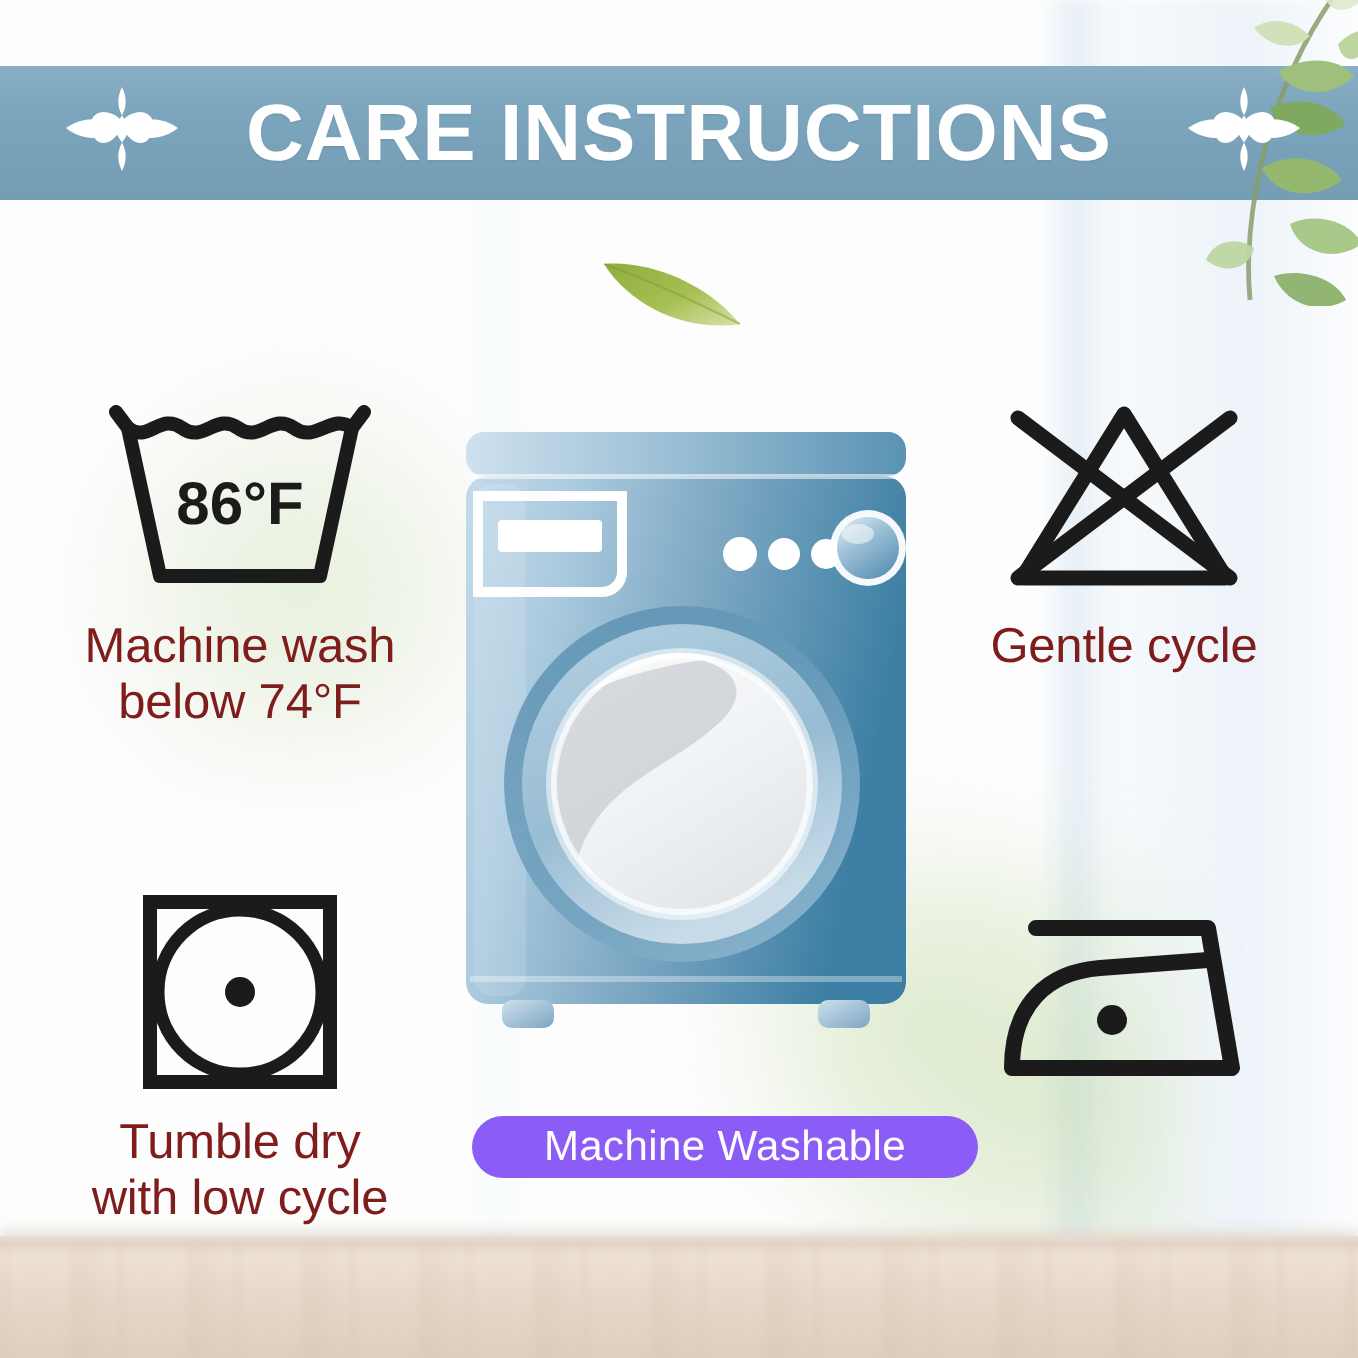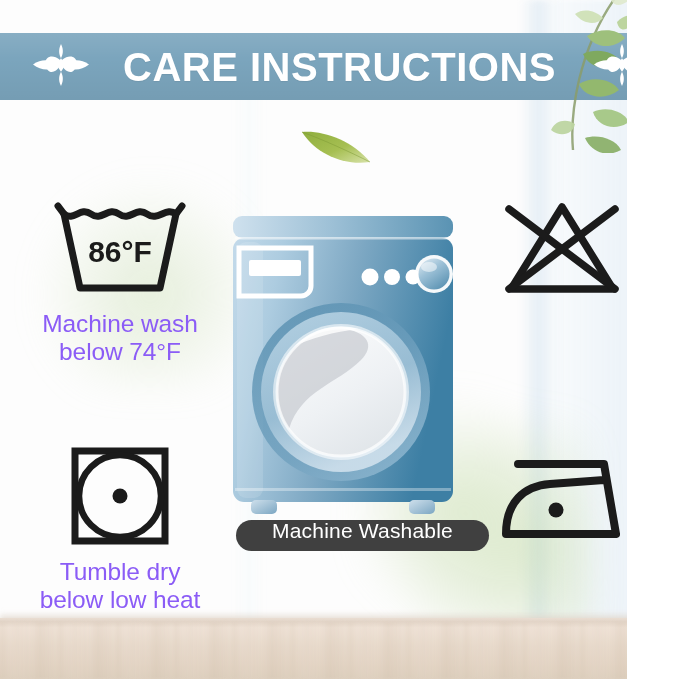--- a/index.html
+++ b/index.html
@@ -1,21 +1,21 @@
 <!DOCTYPE html>
 <html><head>
 <meta charset="utf-8">
 <style>
   html,body{margin:0;padding:0;}
   body{
     width:679px;height:679px;overflow:hidden;
     font-family:"Liberation Sans","DejaVu Sans",sans-serif;
     background:#ffffff;position:relative;
   }
-  #stage{position:absolute;inset:0;width:627px;height:679px;overflow:hidden;}
+  #stage{position:absolute;inset:0;width:679px;height:679px;overflow:hidden;}
 
   
   .bg{position:absolute;inset:0;}
   .bg-base{position:absolute;inset:0;background:#fdfdfd;}
   .bg-green-left{
     position:absolute;left:-40px;top:300px;width:300px;height:340px;
     background:
       radial-gradient(closed-circle at 30% 30%, rgba(150,190,110,.55) 0%, rgba(150,190,110,0) 62%),
       radial-gradient(circle at 65% 55%, rgba(168,201,128,.55) 0%, rgba(168,201,128,0) 58%),
       radial-gradient(circle at 20% 78%, rgba(186,213,150,.55) 0%, rgba(186,213,150,0) 60%),
@@ -93,30 +93,30 @@
   .fleur-right{right:26px;}
 
   
   .sym{position:absolute;width:220px;text-align:center;}
   .sym-tl{left:10px;top:192px;text-align:center;}
   .sym-tr{left:452px;top:192px;}
   .sym-bl{left:10px;top:440px;}
   .sym-br{left:452px;top:440px;}
   .sym-icon{height:112px;display:flex;align-items:center;justify-content:center;}
   .sym-label{
-    margin-top:6px;color:#8b5cf6;font-size:24.5px;line-height:1.16;
+    margin-top:6px;color:#7f1d1d;font-size:24.5px;line-height:1.16;
     letter-spacing:-0.1px;
   }
 
   
   .washer{position:absolute;left:229px;top:214px;width:228px;height:310px;}
   .badge{
-    position:absolute;left:236px;top:520px;width:253px;height:31px;
-    background:#404040;border-radius:16px;
-    display:flex;align-items:flex-start;justify-content:center;
+    position:absolute;left:236px;top:558px;width:253px;height:31px;
+    background:#8b5cf6;border-radius:16px;
+    display:flex;align-items:center;justify-content:center;
   }
   .badge-text{color:#ffffff;font-size:21px;line-height:1;letter-spacing:.2px;}
 </style>
 </head>
 <body>
 
 <div id="stage">
 
   <div class="bg">
     <div class="bg-base"></div>
@@ -209,34 +209,35 @@
 
   <div class="sym sym-tr">
     <div class="sym-icon">
       <svg width="130" height="106" viewBox="0 0 130 106" aria-hidden="true">
         <path d="M65 12 L116 94 L14 94 Z" fill="none" stroke="#1b1b1b" stroke-width="7.5" stroke-linejoin="round"></path>
         <path d="M12 14 L118 94" stroke="#1b1b1b" stroke-width="7.5" stroke-linecap="round"></path>
         <path d="M118 14 L12 94" stroke="#1b1b1b" stroke-width="7.5" stroke-linecap="round"></path>
       </svg>
     </div>
     <div class="sym-label">
+      <div>Gentle cycle</div>
     </div>
   </div>
 
   <div class="sym sym-bl">
     <div class="sym-icon">
       <svg width="104" height="104" viewBox="0 0 104 104" aria-hidden="true">
         <rect x="7" y="7" width="90" height="90" fill="none" stroke="#1b1b1b" stroke-width="7"></rect>
         <circle cx="52" cy="52" r="41" fill="none" stroke="#1b1b1b" stroke-width="6.5"></circle>
         <circle cx="52" cy="52" r="7.5" fill="#1b1b1b"></circle>
       </svg>
     </div>
     <div class="sym-label">
       <div>Tumble dry</div>
-      <div>below low heat</div>
+      <div>with low cycle</div>
     </div>
   </div>
 
   <div class="sym sym-br">
     <div class="sym-icon">
       <svg width="136" height="100" viewBox="0 0 136 100" aria-hidden="true">
         <path d="M24 18 L110 18 L122 88 L12 88 C12 56 30 40 56 38 L110 34" fill="none" stroke="#1b1b1b" stroke-width="8" stroke-linejoin="round" stroke-linecap="round"></path>
         <circle cx="62" cy="64" r="7.5" fill="#1b1b1b"></circle>
       </svg>
     </div>

